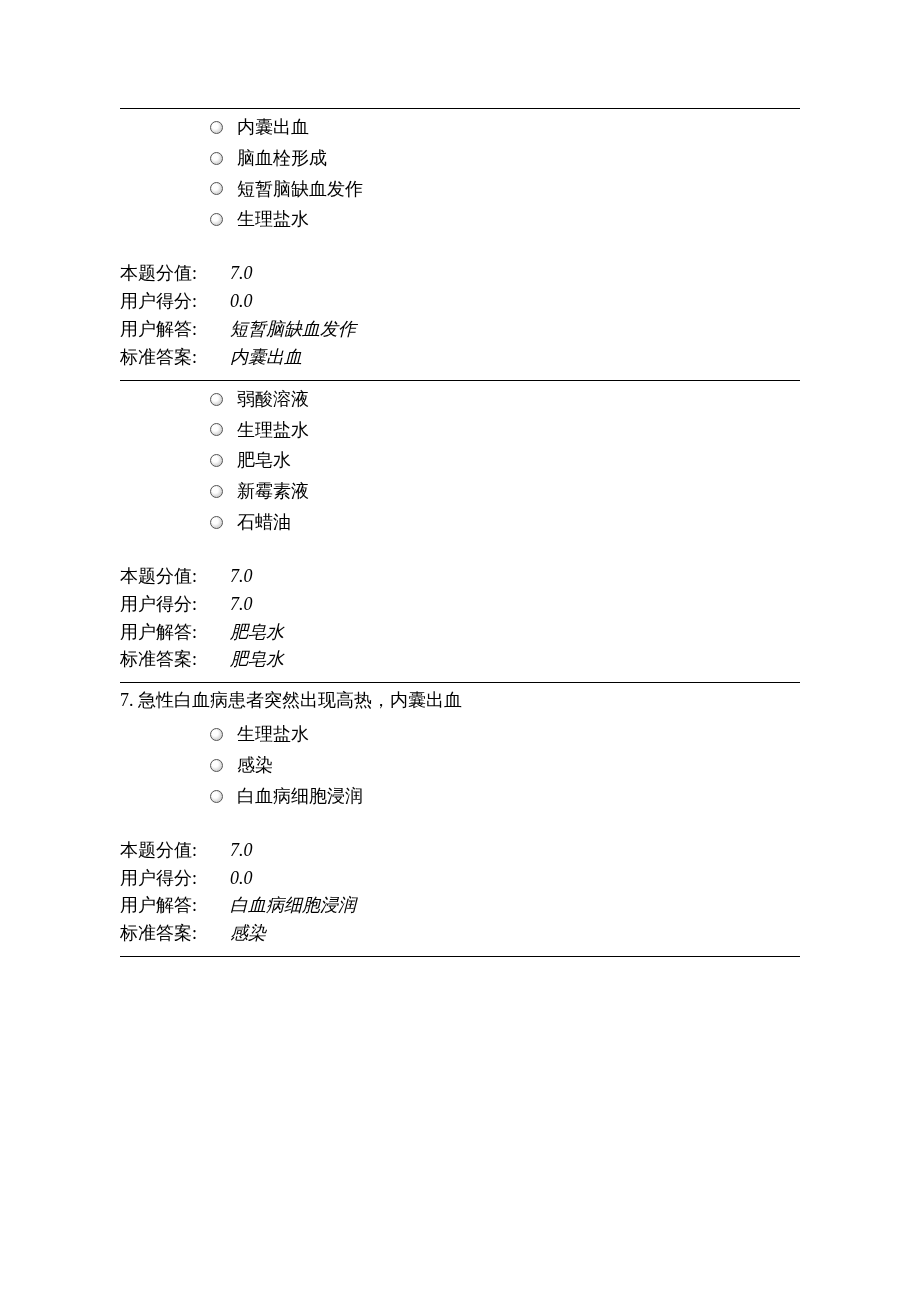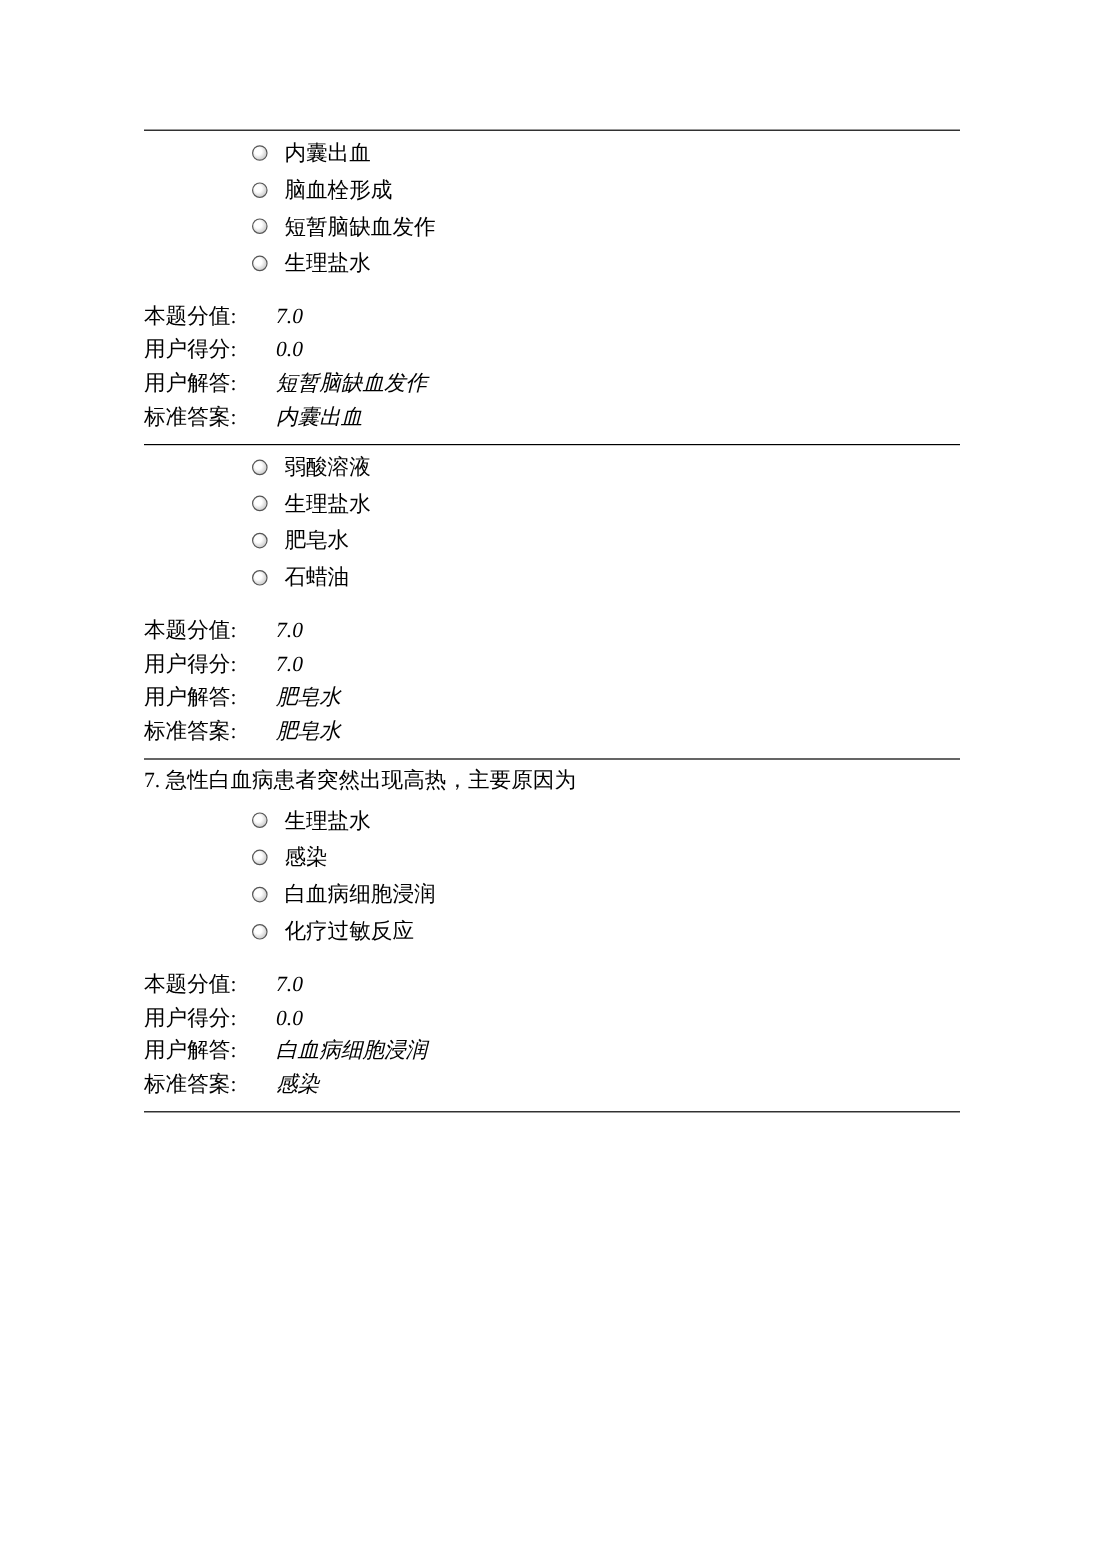--- a/index.html
+++ b/index.html
@@ -35,21 +35,21 @@
     width: 11px;
     height: 11px;
     border: 1px solid #555;
     border-radius: 50%;
     background: radial-gradient(circle at 38% 38%, #fff 0%, #fff 30%, #ddd 60%, #bbb 100%);
     display: inline-block;
     margin-right: 14px;
     flex-shrink: 0;
   }
   .summary {
-    margin-top: 16px;
+    margin-top: 26px;
     margin-bottom: 6px;
   }
   .summary-row {
     display: flex;
     line-height: 1.55;
   }
   .summary-label {
     width: 110px;
     flex-shrink: 0;
   }
@@ -111,20 +111,24 @@
     <div class="option-row">
       <span class="radio"></span>
       <span>生理盐水</span>
     </div>
     <div class="option-row">
       <span class="radio"></span>
       <span>肥皂水</span>
     </div>
     <div class="option-row">
       <span class="radio"></span>
+      <span>新霉素液</span>
+    </div>
+    <div class="option-row">
+      <span class="radio"></span>
       <span>石蜡油</span>
     </div>
   </div>
   <div class="summary">
     <div class="summary-row">
       <span class="summary-label">本题分值:</span>
       <span class="summary-value">7.0</span>
     </div>
     <div class="summary-row">
       <span class="summary-label">用户得分:</span>
@@ -138,38 +142,34 @@
       <span class="summary-label">标准答案:</span>
       <span class="summary-value">肥皂水</span>
     </div>
   </div>
 </div>
 
 <div class="divider"></div>
 <div class="question">
   <div class="question-text">
     <span>7.</span>
-    <span>急性白血病患者突然出现高热，主要原因为</span>
+    <span>急性白血病患者突然出现高热，内囊出血</span>
   </div>
   <div class="options">
     <div class="option-row">
       <span class="radio"></span>
       <span>生理盐水</span>
     </div>
     <div class="option-row">
       <span class="radio"></span>
       <span>感染</span>
     </div>
     <div class="option-row">
       <span class="radio"></span>
       <span>白血病细胞浸润</span>
-    </div>
-    <div class="option-row">
-      <span class="radio"></span>
-      <span>化疗过敏反应</span>
     </div>
   </div>
   <div class="summary">
     <div class="summary-row">
       <span class="summary-label">本题分值:</span>
       <span class="summary-value">7.0</span>
     </div>
     <div class="summary-row">
       <span class="summary-label">用户得分:</span>
       <span class="summary-value">0.0</span>

